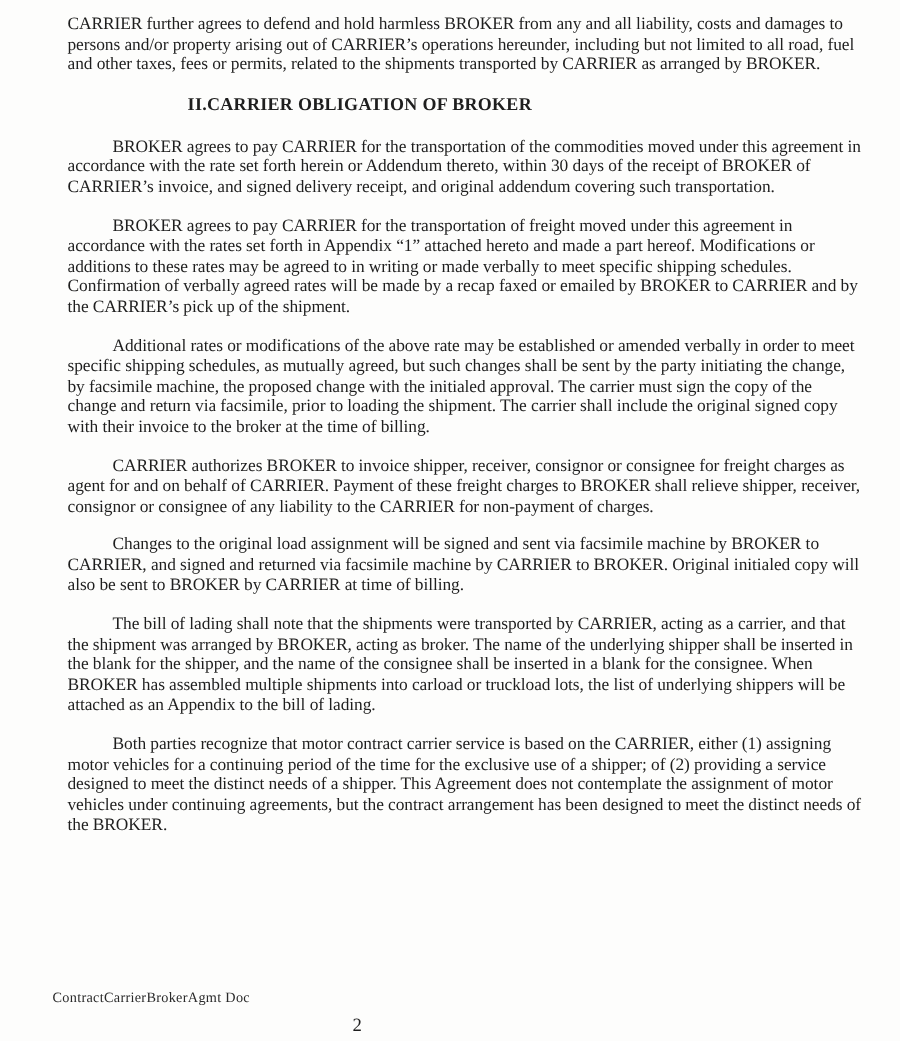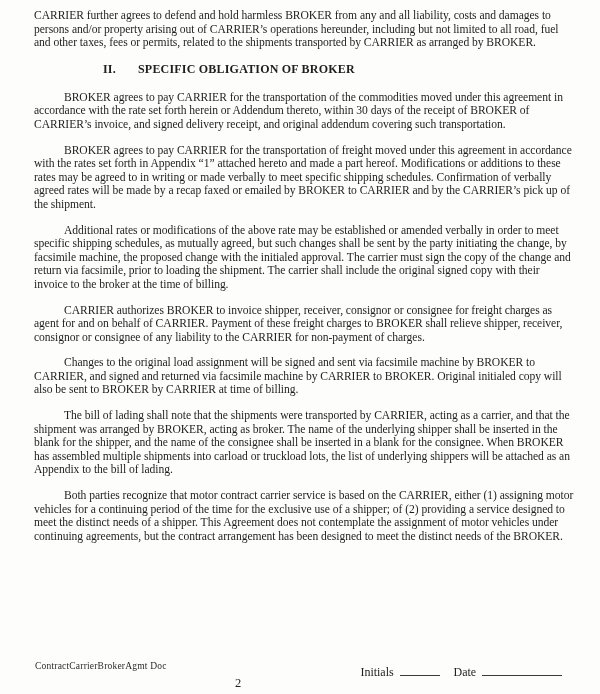--- a/index.html
+++ b/index.html
@@ -11,34 +11,34 @@
     background: #fdfdfc;
     padding: 9px 24px 0 33px;
     font-family: "Liberation Serif", serif;
     font-size: 11.6px;
     line-height: 13.6px;
     letter-spacing: -0.05px;
     color: #1e1e1e;
     overflow: hidden;
   }
   .para {
-    margin: 0 0 12px 1px;
+    margin: 0 0 12px 12px;
     text-indent: 30px;
     text-align: left;
   }
   .para-intro { text-indent: 0; }
   .heading {
     margin: 4px 0 15px 0;
     padding-left: 70px;
     font-weight: 700;
     font-size: 12px;
     line-height: 14px;
     letter-spacing: 0.2px;
   }
-  .sec-num { display: inline-block; width: 35px; }
+  .sec-num { display: inline-block; width: 35px; text-align: right; }
   .initials-row {
     position: absolute;
     right: 38px;
     bottom: 14px;
     font-size: 12px;
     white-space: nowrap;
   }
   .blank-line {
     display: inline-block;
     height: 11px;
@@ -71,35 +71,32 @@
   }
 </style>
 </head>
 <body>
 
 <div class="page">
 
   <p class="para para-intro">CARRIER further agrees to defend and hold harmless BROKER from any and all liability, costs and damages to persons and/or property arising out of CARRIER’s operations hereunder, including but not limited to all road, fuel and other taxes, fees or permits, related to the shipments transported by CARRIER as arranged by BROKER.</p>
 
   <div class="heading">
-    <span class="sec-num">II.</span><span class="sec-title">SPECIFIC OBLIGATION OF BROKER</span>
+    <span class="sec-num">II.</span><span class="sec-title">CARRIER OBLIGATION OF BROKER</span>
   </div>
   <p class="para">BROKER agrees to pay CARRIER for the transportation of the commodities moved under this agreement in accordance with the rate set forth herein or Addendum thereto, within 30 days of the receipt of BROKER of CARRIER’s invoice, and signed delivery receipt, and original addendum covering such transportation.</p>
 
   <p class="para">BROKER agrees to pay CARRIER for the transportation of freight moved under this agreement in accordance with the rates set forth in Appendix “1” attached hereto and made a part hereof.  Modifications or additions to these rates may be agreed to in writing or made verbally to meet specific shipping schedules.  Confirmation of verbally agreed rates will be made by a recap faxed or emailed by BROKER to CARRIER and by the CARRIER’s pick up of the shipment.</p>
   <p class="para">Additional rates or modifications of the above rate may be established or amended verbally in order to meet specific shipping schedules, as mutually agreed, but such changes shall be sent by the party initiating the change, by facsimile machine, the proposed change with the initialed approval.  The carrier must sign the copy of the change and return via facsimile, prior to loading the shipment.  The carrier shall include the original signed copy with their invoice to the broker at the time of billing.</p>
   <p class="para">CARRIER authorizes BROKER to invoice shipper, receiver, consignor or consignee for freight charges as agent for and on behalf of CARRIER.  Payment of these freight charges to BROKER shall relieve shipper, receiver, consignor or consignee of any liability to the CARRIER for non-payment of charges.</p>
   <p class="para">Changes to the original load assignment will be signed and sent via facsimile machine by BROKER to CARRIER, and signed and returned via facsimile machine by CARRIER to BROKER.  Original initialed copy will also be sent to BROKER by CARRIER at time of billing.</p>
 
   <p class="para">The bill of lading shall note that the shipments were transported by CARRIER, acting as a carrier, and that the shipment was arranged by BROKER, acting as broker.  The name of the underlying shipper shall be inserted in the blank for the shipper, and the name of the consignee shall be inserted in a blank for the consignee.  When BROKER has assembled multiple shipments into carload or truckload lots, the list of underlying shippers will be attached as an Appendix to the bill of lading.</p>
 
   <p class="para">Both parties recognize that motor contract carrier service is based on the CARRIER, either (1) assigning motor vehicles for a continuing period of the time for the exclusive use of a shipper; of (2) providing a service designed to meet the distinct needs of a shipper.  This Agreement does not contemplate the assignment of motor vehicles under continuing agreements, but the contract arrangement has been designed to meet the distinct needs of the BROKER.</p>
 
-  <div class="initials-row">
-    <span>Initials</span><span class="blank-line blank-initials"></span><span>Date</span><span class="blank-line blank-date"></span>
-  </div>
 
   <div class="footer-row">
     <span class="footer-filename">ContractCarrierBrokerAgmt Doc</span>
     <span class="footer-pagenum">2</span>
   </div>
 
 </div>
 
 </body></html>

